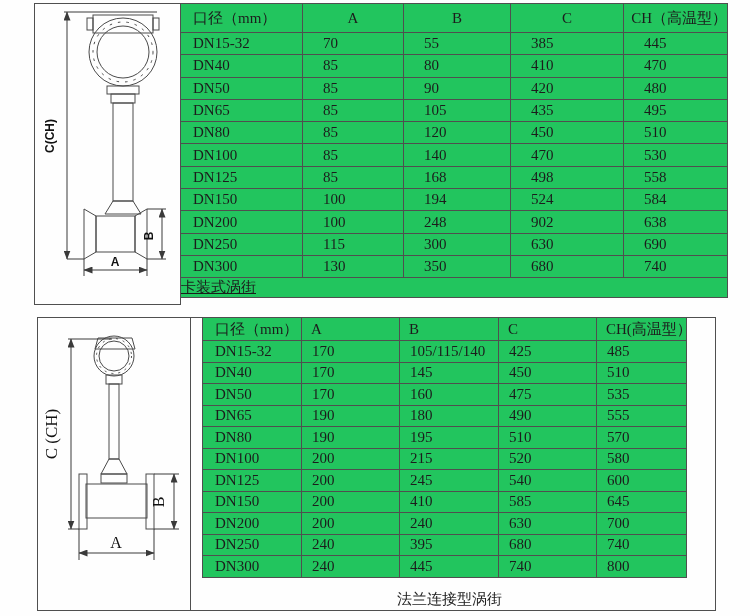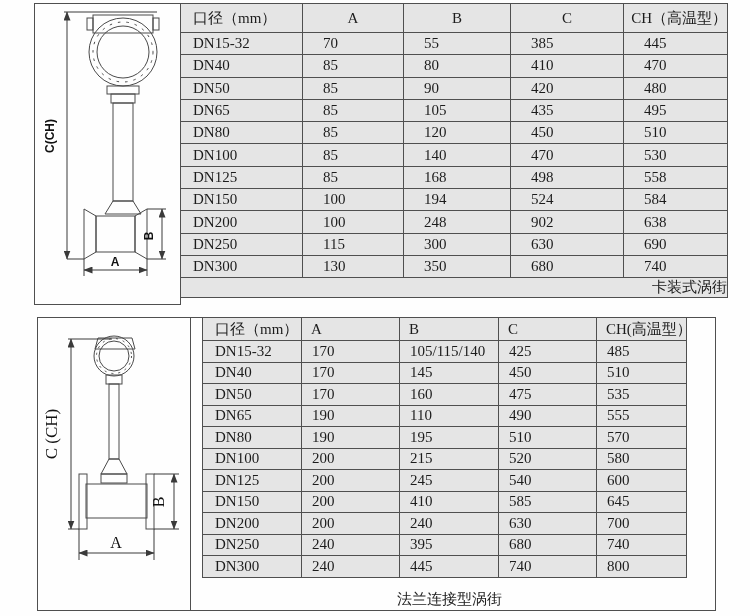--- a/index.html
+++ b/index.html
@@ -17,35 +17,35 @@
     position:absolute; left:37px; top:317px; width:679px; height:294px;
     border:1px solid #4f4f4f; background:#fefefe;
   }
   .bottom-diagram-area {
     position:absolute; left:0; top:0; width:153px; height:100%;
     border-right:1px solid #4f4f4f;
   }
   .bottom-table-area { position:absolute; left:153px; top:0; right:0; bottom:0; }
   svg { display:block; }
   
-  table { border-collapse:collapse; table-layout:fixed; background:#e5e5e5; }
+  table { border-collapse:collapse; table-layout:fixed; background:#22c55e; }
   th, td {
     border:1px solid #4f4f4f; font-weight:normal; font-size:15px;
     white-space:nowrap; overflow:hidden; vertical-align:middle;
   }
   .tbl-top { position:absolute; left:180px; top:3px; width:547px; }
   .tbl-top thead th { height:29px; font-size:15px; }
   .tbl-top thead th:nth-child(1) { text-align:left; padding-left:12px; }
   .tbl-top thead th:nth-child(2),
   .tbl-top thead th:nth-child(3),
   .tbl-top thead th:nth-child(4) { text-align:center; }
   .tbl-top thead th:nth-child(5) { text-align:right; padding-left:7px; }
   .tbl-top tbody td { height:22.3px; text-align:left; padding-left:20px; }
   .tbl-top tbody td:first-child { padding-left:12px; }
-  .tbl-top .footer-row td { height:18px; text-align:right; padding:0; font-size:15px; }
+  .tbl-top .footer-row td { height:18px; text-align:left; padding:0; font-size:15px;text-decoration:underline; }
   .tbl-bottom { position:relative; margin-left:11px; margin-top:-1px; width:484px; }
   .tbl-bottom thead th { height:23px; text-align:left; padding-left:9px; }
   .tbl-bottom thead th:first-child { padding-left:12px; }
   .tbl-bottom tbody td { height:21.5px; text-align:left; padding-left:10px; }
   .tbl-bottom tbody td:first-child { padding-left:12px; }
   .bottom-footer {
     position:absolute; left:0; right:7px; bottom:0; height:21px;
     text-align:center; font-size:15px; line-height:21px;
   }
   
@@ -306,21 +306,21 @@
             <tr>
               <td>DN50</td>
               <td>170</td>
               <td>160</td>
               <td>475</td>
               <td>535</td>
             </tr>
             <tr>
               <td>DN65</td>
               <td>190</td>
-              <td>110</td>
+              <td>180</td>
               <td>490</td>
               <td>555</td>
             </tr>
             <tr>
               <td>DN80</td>
               <td>190</td>
               <td>195</td>
               <td>510</td>
               <td>570</td>
             </tr>

